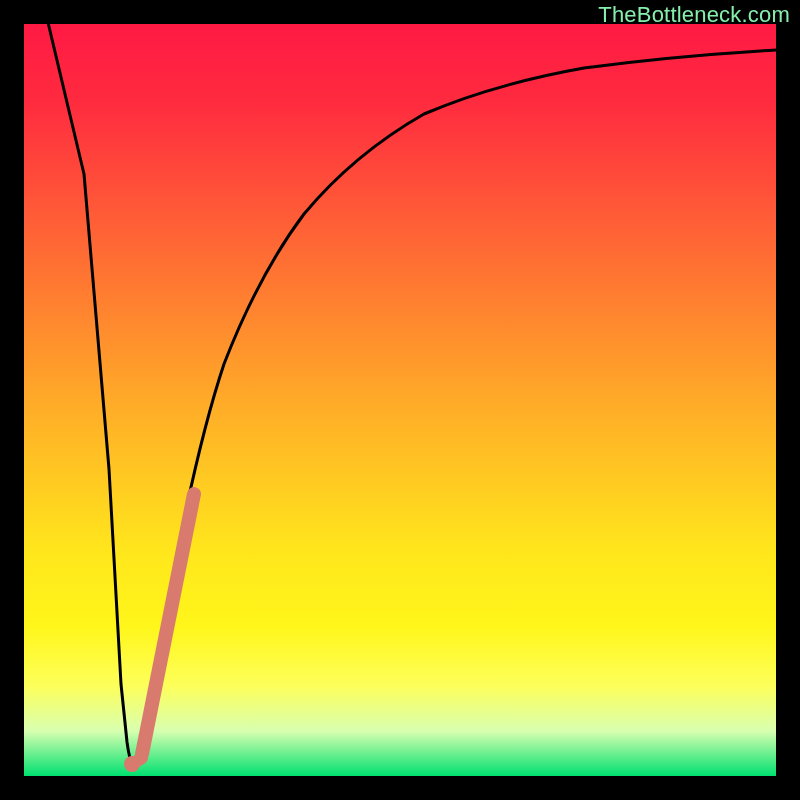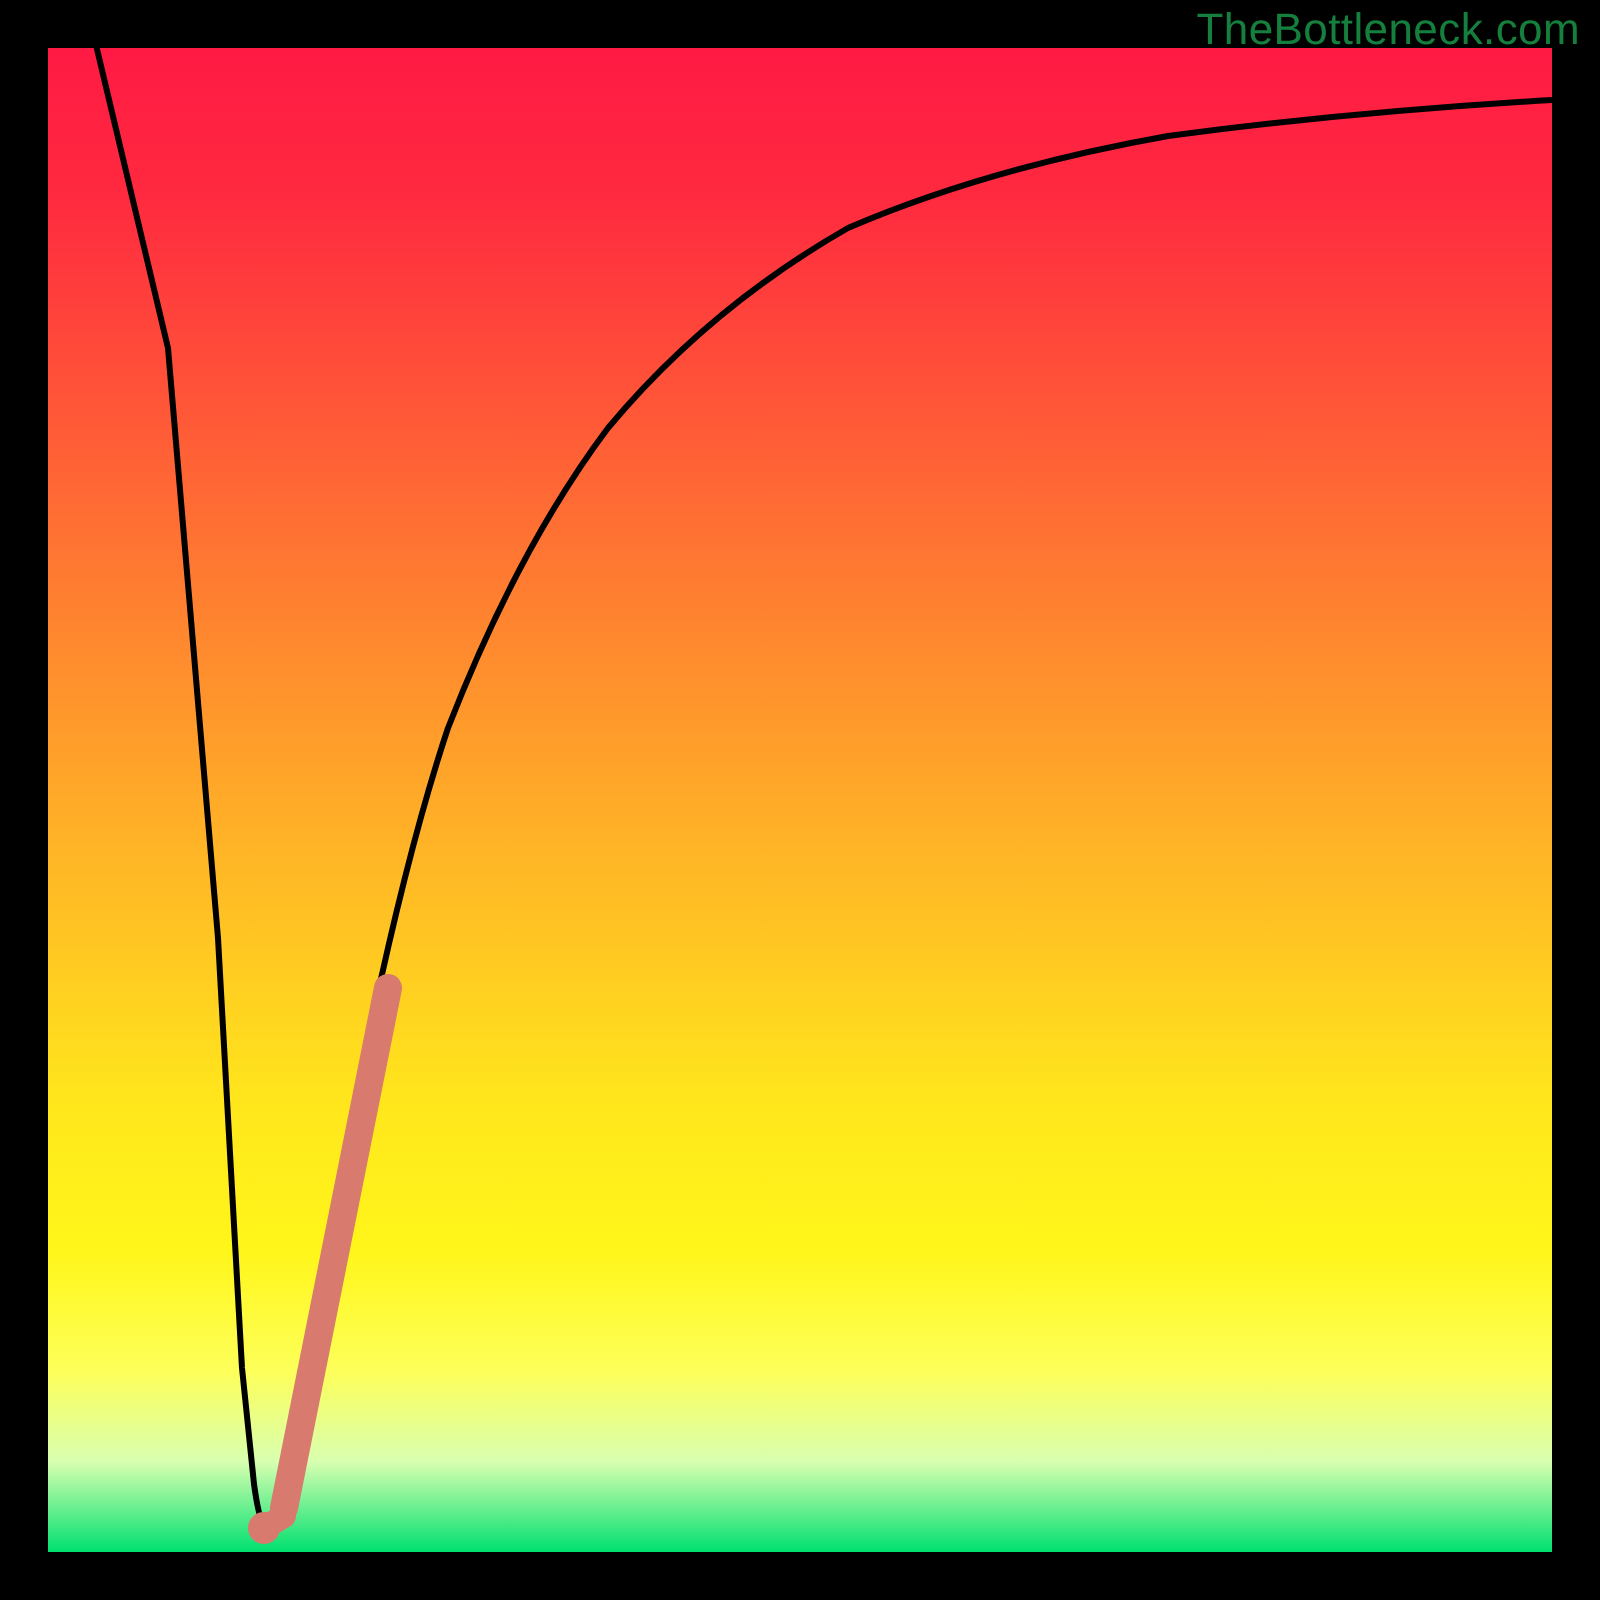--- a/index.html
+++ b/index.html
@@ -40,21 +40,21 @@
       #fff61a 80%,
       #fdff5a 88%,
       #d8ffb0 94%,
       #00e070 100%
     );
   }
   .attribution {
     position: absolute;
     top: 2px;
     right: 10px;
-    color: #15803d;
+    color: #86efac;
     font-size: 22px;
     font-weight: 500;
     letter-spacing: 0.2px;
     user-select: none;
   }
   svg {
     position: absolute;
     inset: 0;
   }
 </style>

